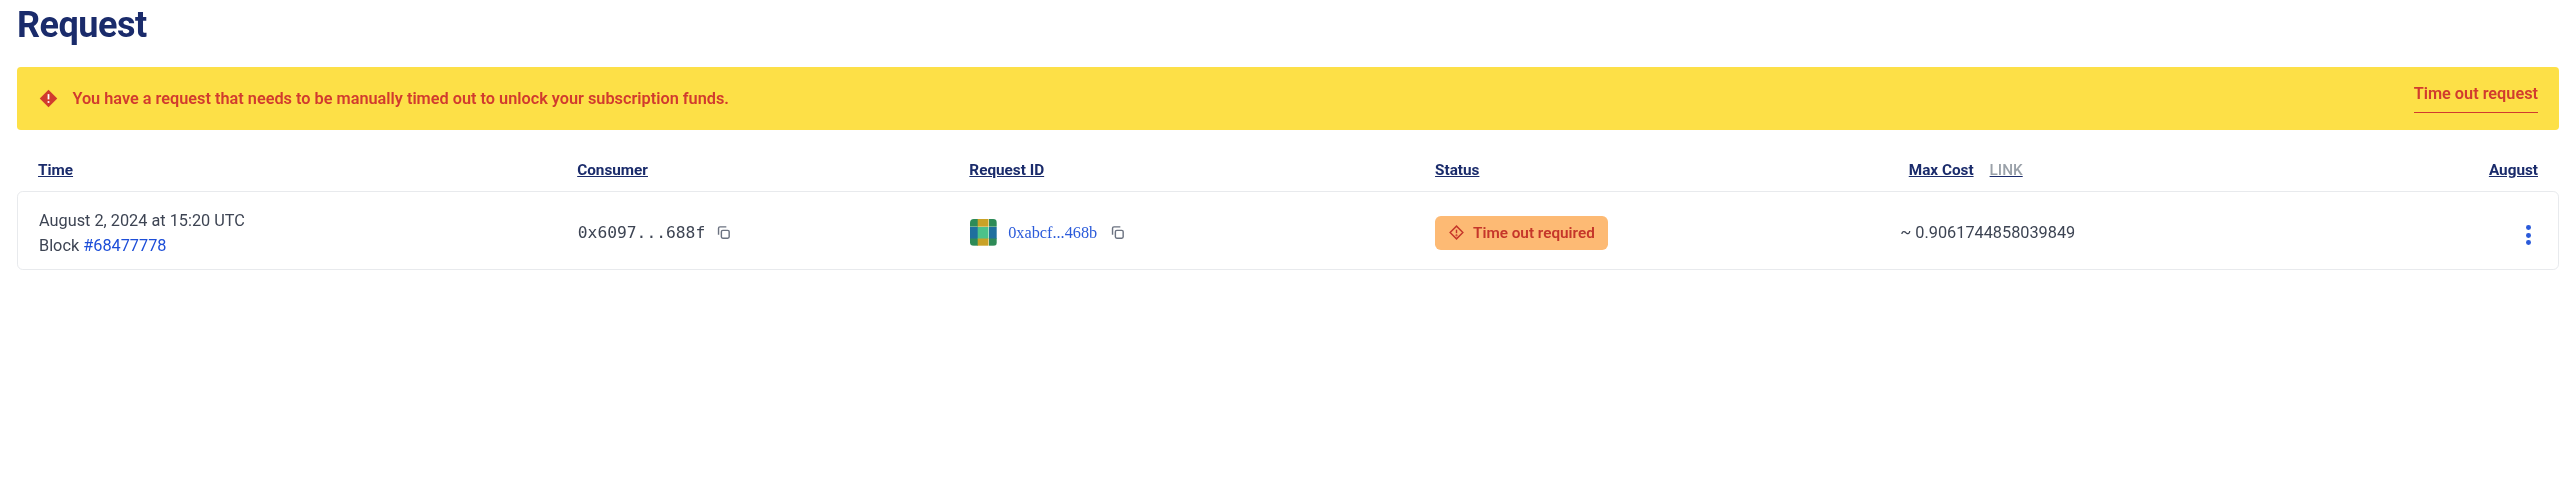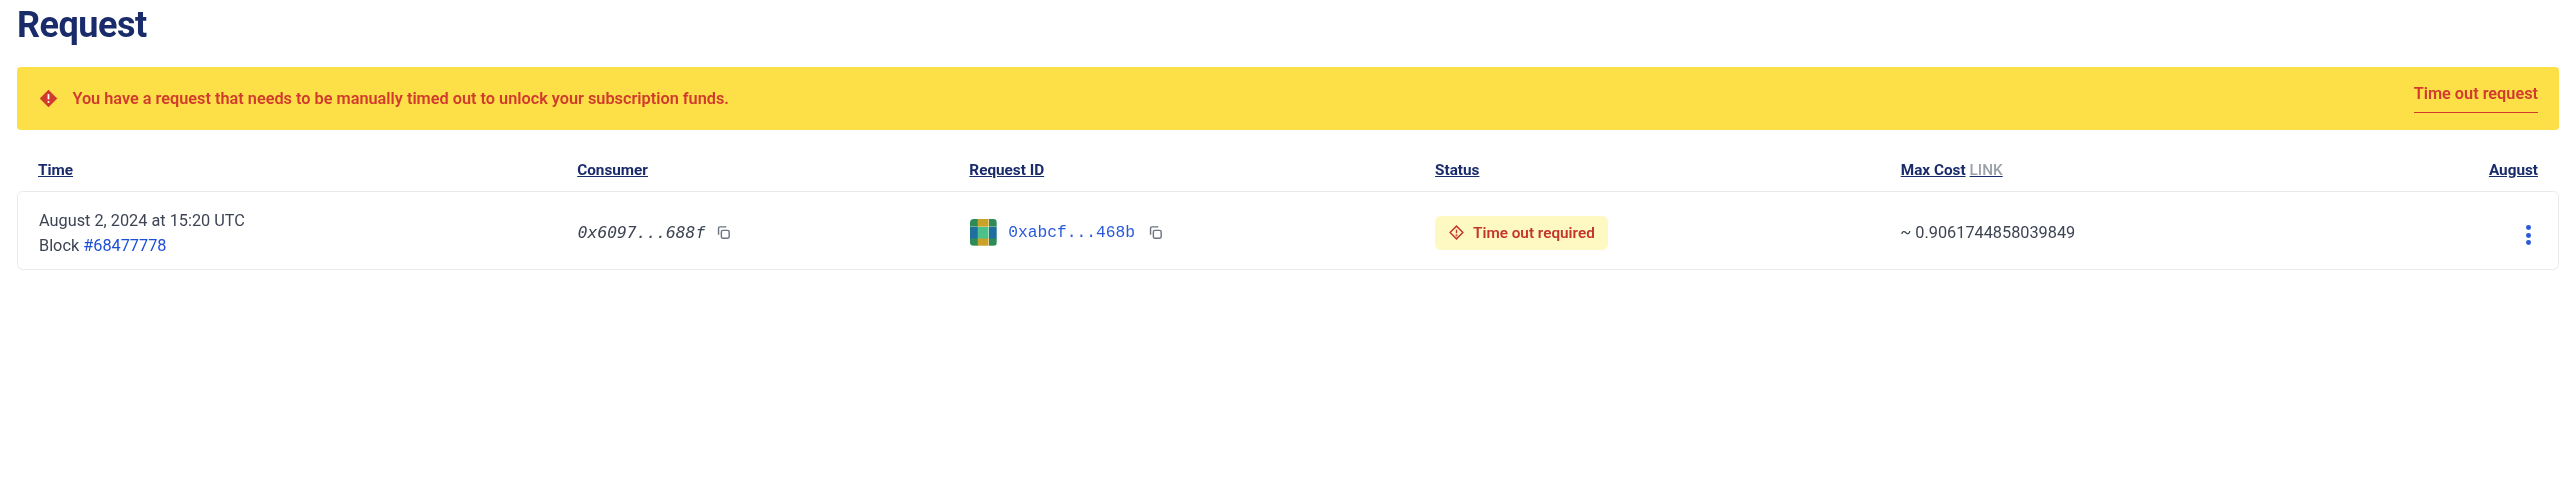--- a/index.html
+++ b/index.html
@@ -62,22 +62,23 @@
     height: 42px;
   }
   .th {
     font-size: 15.3px;
     font-weight: 700;
     color: #1a2b6b;
     text-decoration: underline;
   }
   .th-maxcost {
     display: flex;
-    gap: 4px;
+    gap: 16px;
     align-items: baseline;
+    margin-left: 8px;
   }
   .th-maxcost .unit {
     color: #9aa1a9;
     font-weight: 500;
   }
   .th-actions {
     text-align: right;
   }
   .table-row {
     border: 1px solid #e8eaed;
@@ -104,29 +105,28 @@
   }
   .hash-cell {
     display: flex;
     align-items: center;
     gap: 9.6px;
   }
   .hash-text {
     font-family: ui-monospace, SFMono-Regular, Menlo, Consolas, monospace;
     font-size: 16.3px;
     color: #3d4453;
-    font-style: italic;
   }
   .consumer-cell {
     display: flex;
     align-items: center;
     gap: 11.5px;
   }
   .consumer-link {
-    font-family: Liberation Mono, monospace;
+    font-family: Liberation Serif, serif;
     font-size: 16.3px;
     color: #2a5ada;
     text-decoration: none;
     cursor: pointer;
   }
   .avatar {
     width: 27px;
     height: 27px;
     border-radius: 3.8px;
     display: inline-block;
@@ -144,21 +144,21 @@
   .copy-icon {
     width: 17px;
     height: 17px;
     cursor: pointer;
     flex-shrink: 0;
   }
   .status-badge {
     display: inline-flex;
     align-items: center;
     gap: 7.7px;
-    background: #fef9c3;
+    background: #fdba74;
     color: #c5362a;
     font-weight: 600;
     font-size: 15.3px;
     padding: 7.7px 13.4px;
     border-radius: 5.8px;
   }
   .status-icon {
     width: 17px;
     height: 17px;
   }

